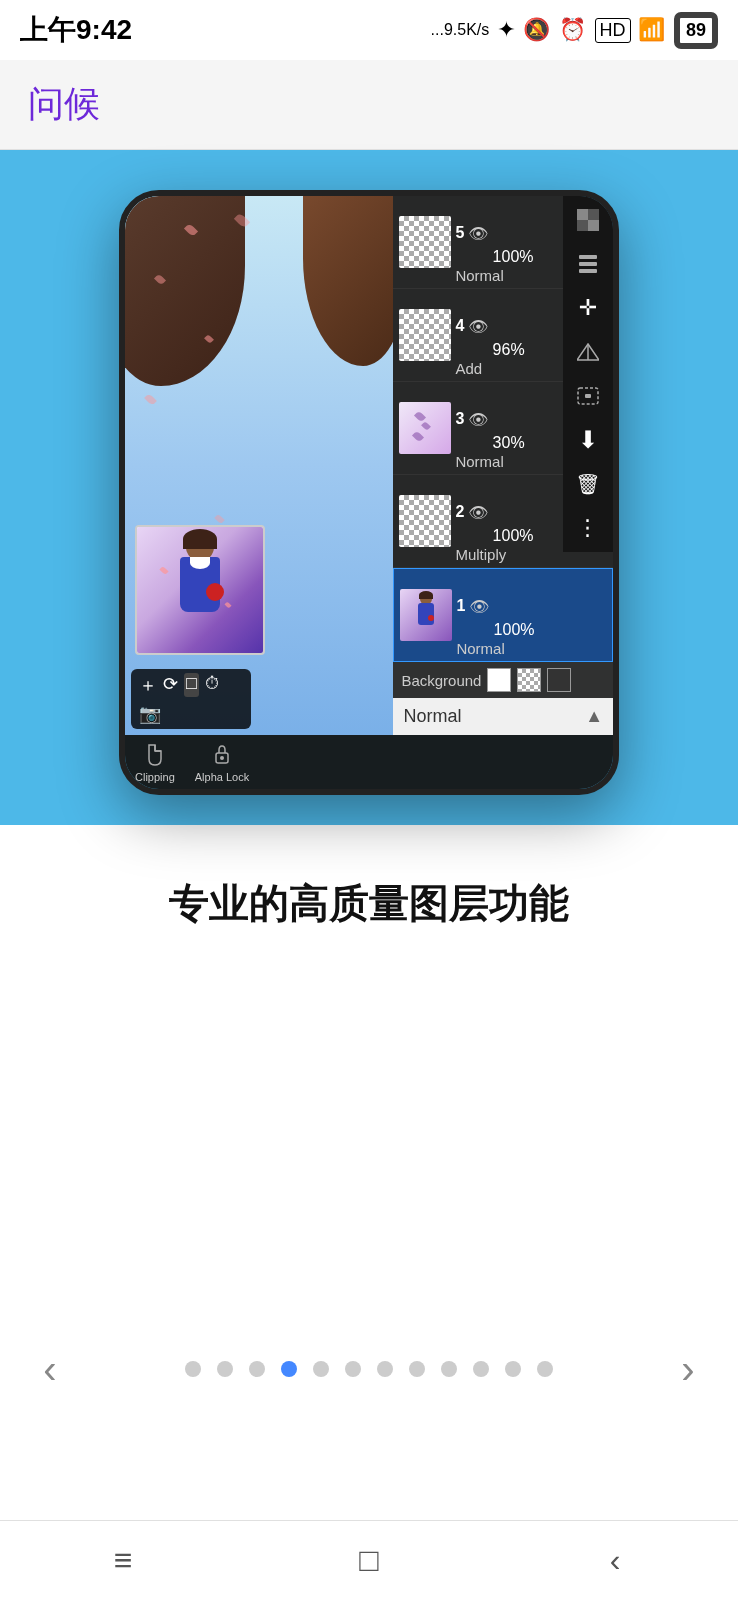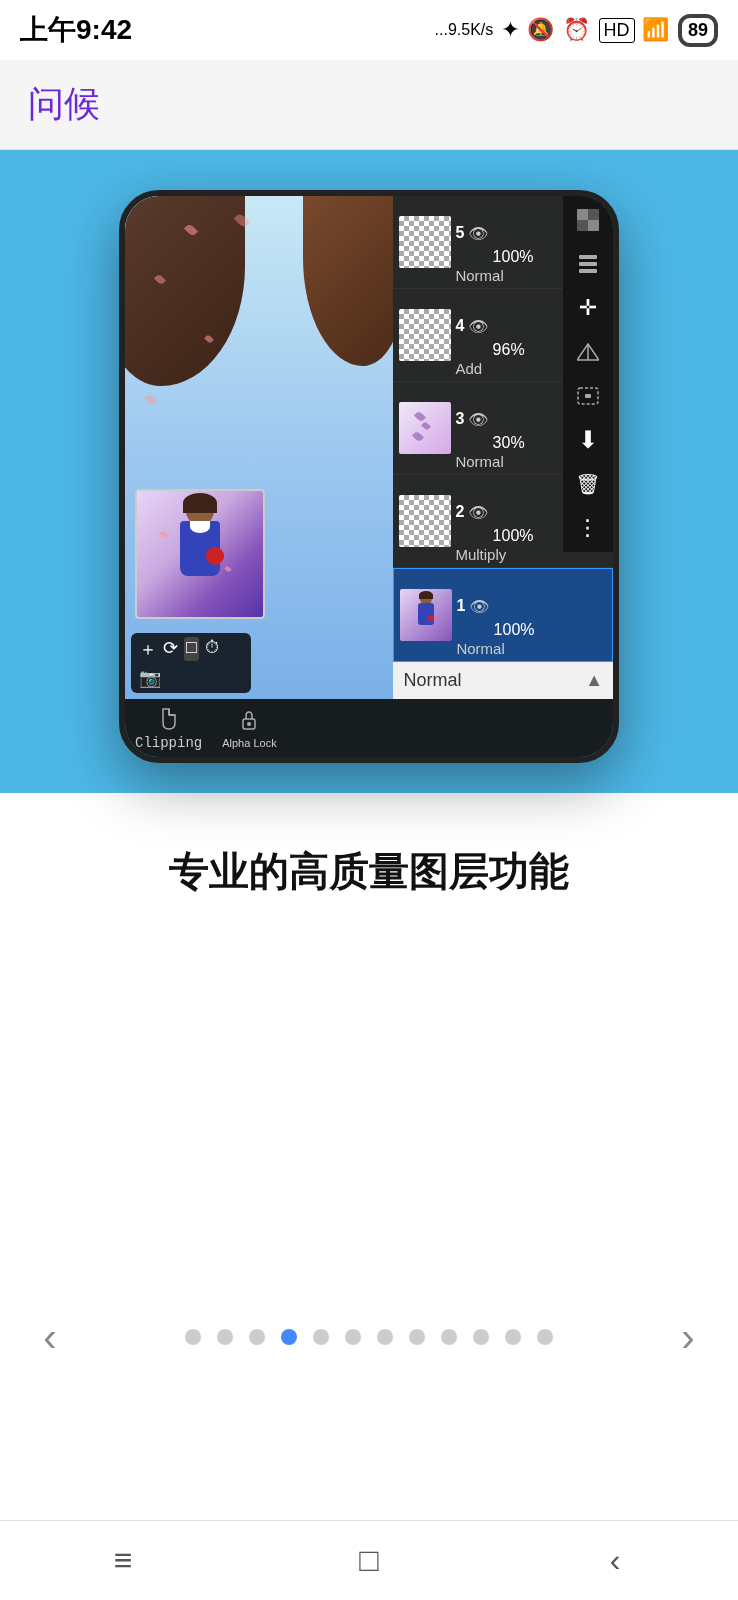--- a/index.html
+++ b/index.html
@@ -28,22 +28,22 @@
       color: #000;
     }
     .status-icons {
       display: flex;
       align-items: center;
       gap: 8px;
       font-size: 22px;
       color: #000;
     }
     .battery-icon {
-      border: 4px solid #404040;
-      border-radius: 12px;
+      border: 6px solid #404040;
+      border-radius: 7px;
       padding: 2px 6px;
       font-size: 20px;
       font-weight: 600;
       position: relative;
     }
 
     
     .top-nav {
       width: 738px;
       height: 90px;
@@ -541,20 +541,26 @@
             <div class="layer-info">
               <div class="layer-row1">
                 <span class="layer-number">1</span>
                 <span class="layer-eye">👁</span>
                 <span class="layer-opacity">100%</span>
               </div>
               <span class="layer-mode">Normal</span>
             </div>
           </div>
 
+          <div class="bg-row">
+            <span class="bg-label">Background</span>
+            <div class="bg-white-swatch"></div>
+            <div class="bg-gray-swatch"></div>
+            <div class="bg-dark-swatch"></div>
+          </div>
 
           <div class="mode-row">
             <span class="mode-label">Normal</span>
             <span class="mode-arrow">▲</span>
           </div>
 
         </div>
 
         <div class="right-tools">
 
@@ -609,21 +615,21 @@
 
       <div class="phone-action-row">
         <div class="action-btn">
           <div class="action-icon">
             <svg width="24" height="24" viewBox="0 0 24 24">
               <path d="M6 2 L6 16 Q6 22 12 22 Q18 22 18 16 L18 8 L12 8 L12 2 Z" fill="none" stroke="#aaa" stroke-width="1.5"></path>
               <path d="M12 8 L12 2" stroke="#aaa" stroke-width="1.5"></path>
               <path d="M12 8 L18 8" stroke="#aaa" stroke-width="1.5"></path>
             </svg>
           </div>
-          <span style="color:#ccc;font-size:14px;font-family:Liberation Mono, monospace;">Clipping</span>
+          <span style="color:#ccc;font-size:11px;">Clipping</span>
         </div>
         <div class="action-btn">
           <div class="action-icon">
             <svg width="24" height="24" viewBox="0 0 24 24">
               <rect x="6" y="10" width="12" height="10" rx="2" fill="none" stroke="#aaa" stroke-width="1.5"></rect>
               <path d="M9 10 L9 7 Q9 3 12 3 Q15 3 15 7 L15 10" fill="none" stroke="#aaa" stroke-width="1.5"></path>
               <circle cx="12" cy="15" r="2" fill="#aaa"></circle>
             </svg>
           </div>
           <span style="color:#ccc;font-size:11px;">Alpha Lock</span>

